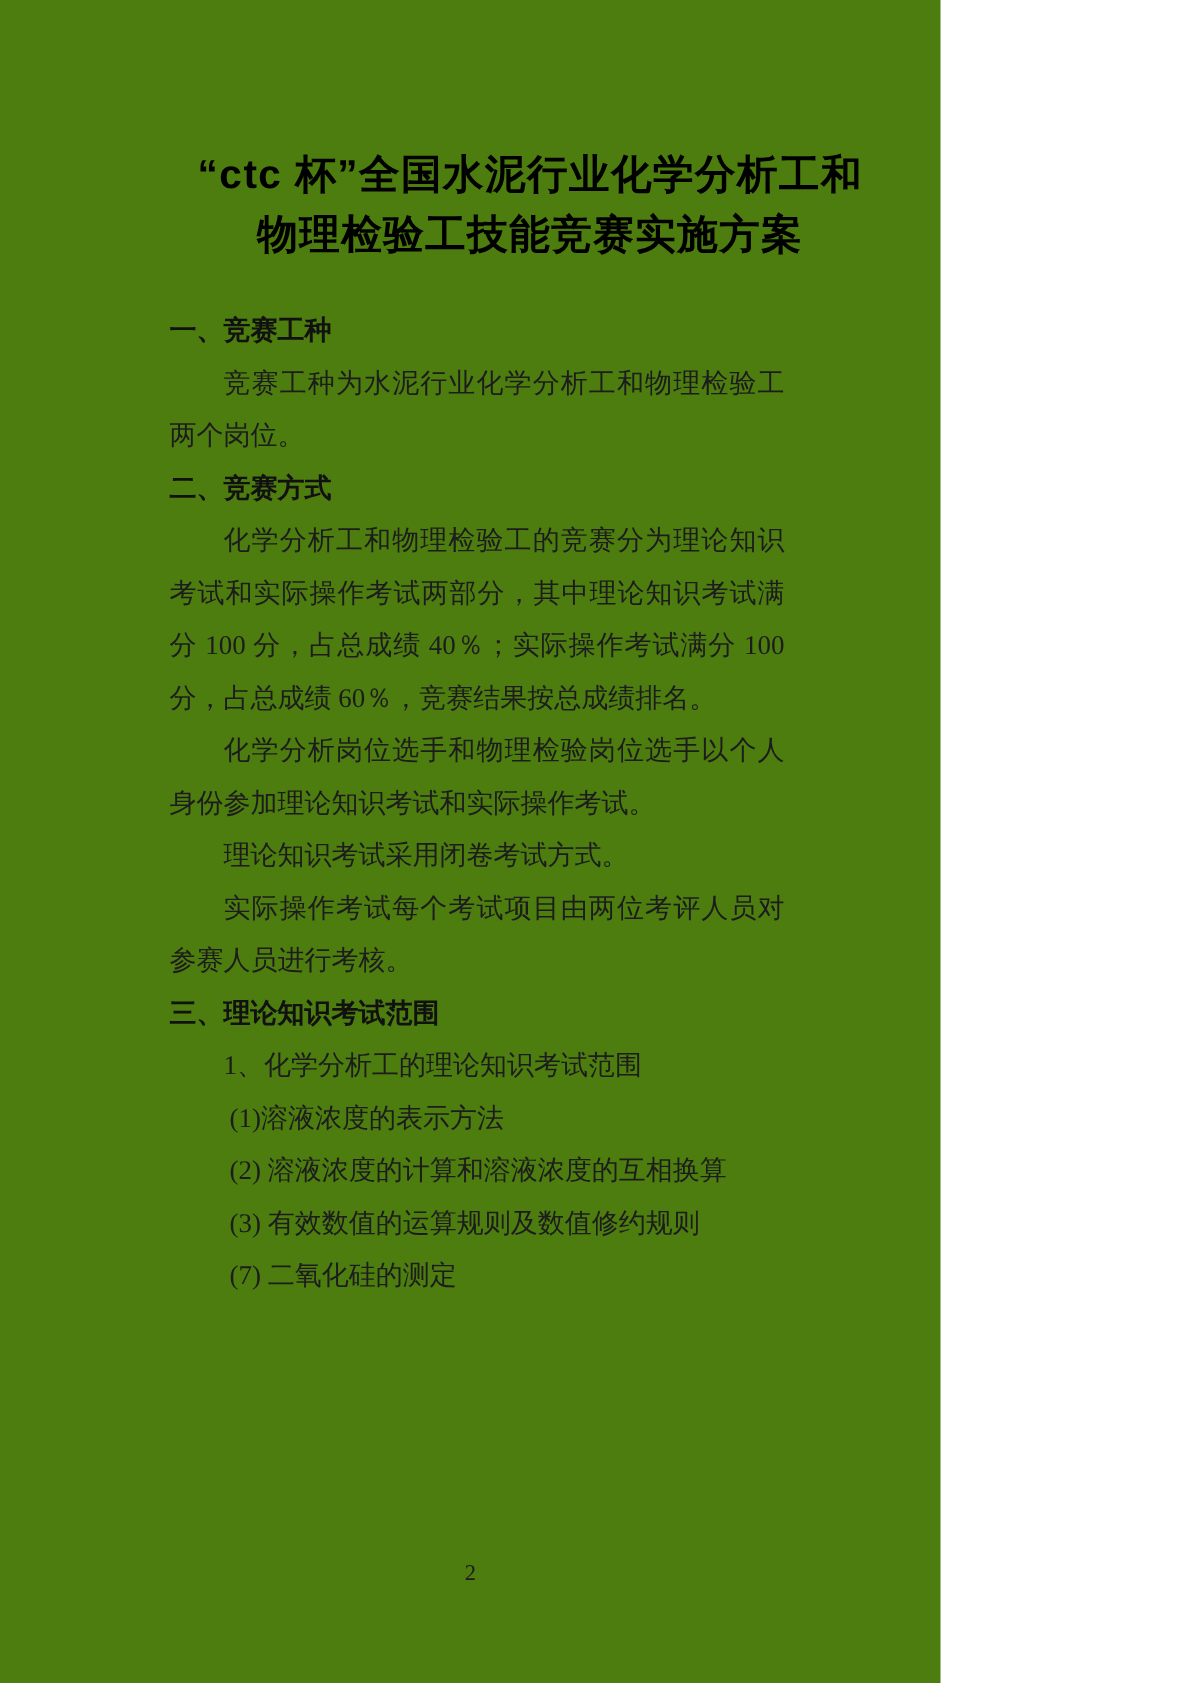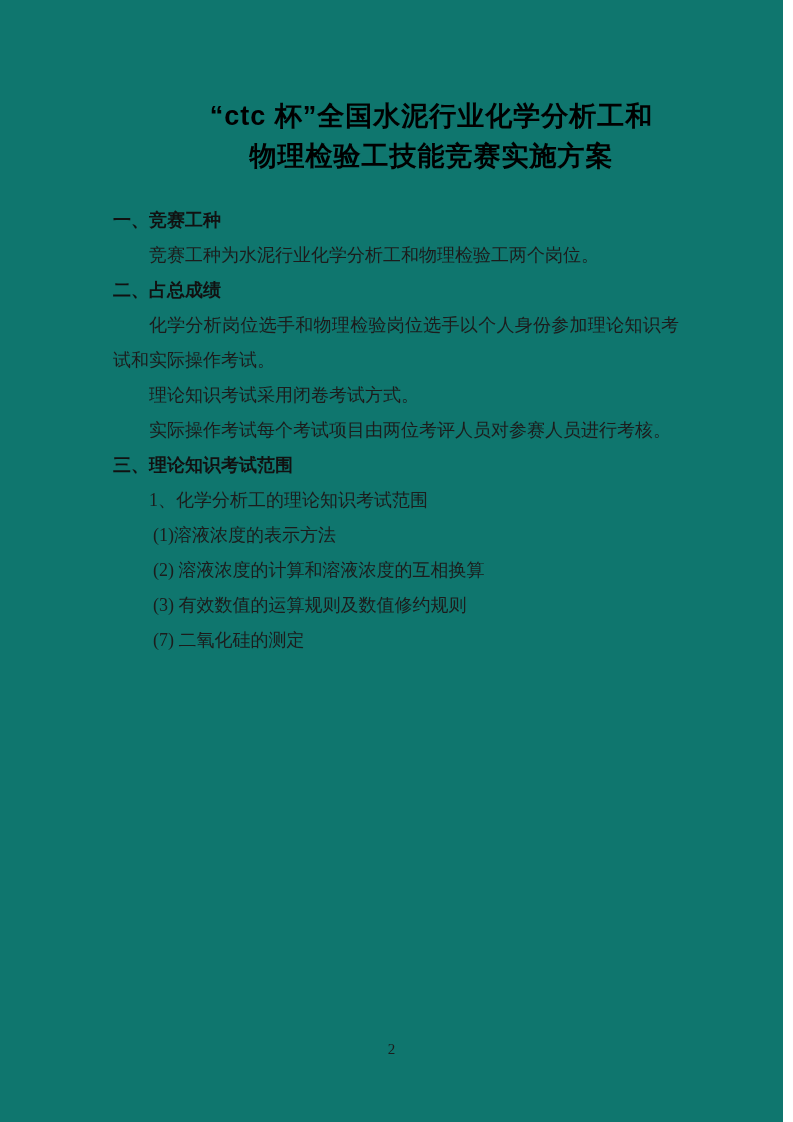--- a/index.html
+++ b/index.html
@@ -2,23 +2,23 @@
 <html><head>
 <meta charset="utf-8">
 <style>
   html, body {
     margin: 0;
     padding: 0;
     background: #ffffff;
   }
   .page {
     position: relative;
-    width: 783px;
+    width: 627px;
     height: 1122px;
-    background: #0f766e;
+    background: #4d7c0f;
     overflow: hidden;
     font-family: "Liberation Serif", "DejaVu Serif", serif;
     color: #1c1c1c;
     box-sizing: border-box;
   }
   .title-block {
     padding-top: 96px;
     margin-left: 80px;
     text-align: center;
     font-family: "Liberation Sans", "DejaVu Sans", sans-serif;
@@ -73,21 +73,22 @@
 <div class="page">
 
   <div class="title-block">
     <div>“ctc 杯”全国水泥行业化学分析工和</div>
     <div>物理检验工技能竞赛实施方案</div>
   </div>
 
   <div class="content">
     <div class="blk blk-heading first-block">一、竞赛工种</div>
     <div class="blk blk-para">竞赛工种为水泥行业化学分析工和物理检验工两个岗位。</div>
-    <div class="blk blk-heading">二、占总成绩</div>
+    <div class="blk blk-heading">二、竞赛方式</div>
+    <div class="blk blk-para">化学分析工和物理检验工的竞赛分为理论知识考试和实际操作考试两部分，其中理论知识考试满分 100 分，占总成绩 40％；实际操作考试满分 100 分，占总成绩 60％，竞赛结果按总成绩排名。</div>
     <div class="blk blk-para">化学分析岗位选手和物理检验岗位选手以个人身份参加理论知识考试和实际操作考试。</div>
     <div class="blk blk-para">理论知识考试采用闭卷考试方式。</div>
     <div class="blk blk-para">实际操作考试每个考试项目由两位考评人员对参赛人员进行考核。</div>
     <div class="blk blk-heading">三、理论知识考试范围</div>
     <div class="blk blk-sub">1、化学分析工的理论知识考试范围</div>
     <div class="blk blk-list">(1)溶液浓度的表示方法</div>
     <div class="blk blk-list">(2) 溶液浓度的计算和溶液浓度的互相换算</div>
     <div class="blk blk-list">(3) 有效数值的运算规则及数值修约规则</div>
     <div class="blk blk-list">(7) 二氧化硅的测定</div>
   </div>

